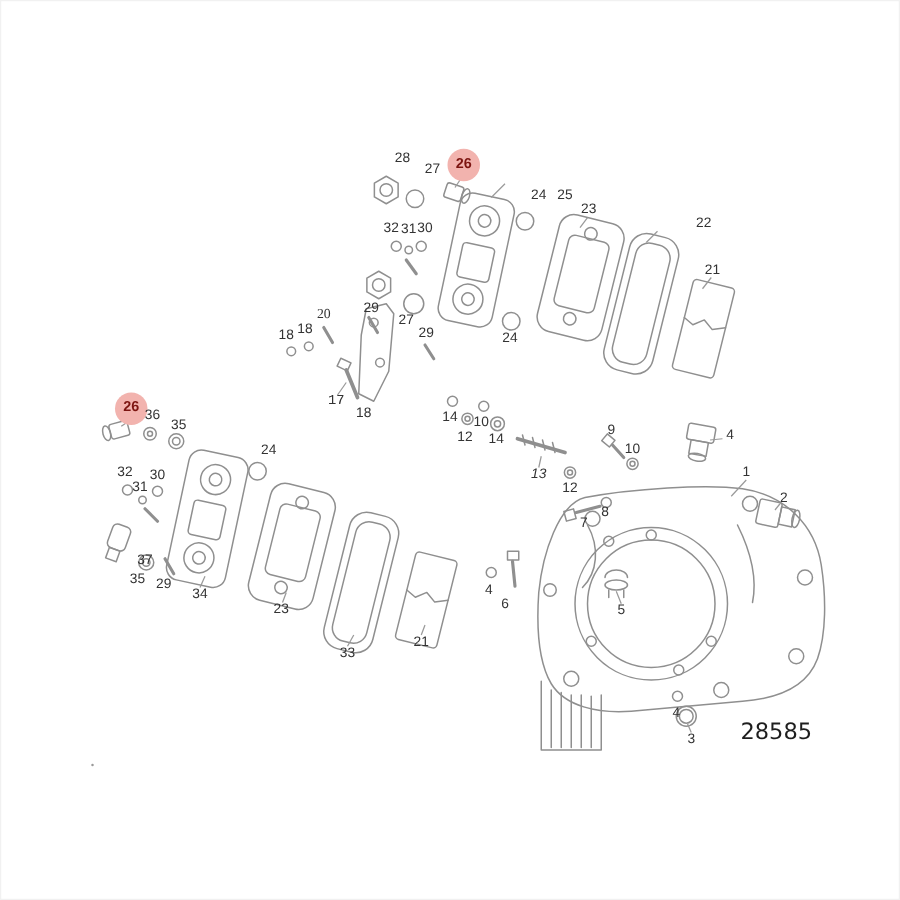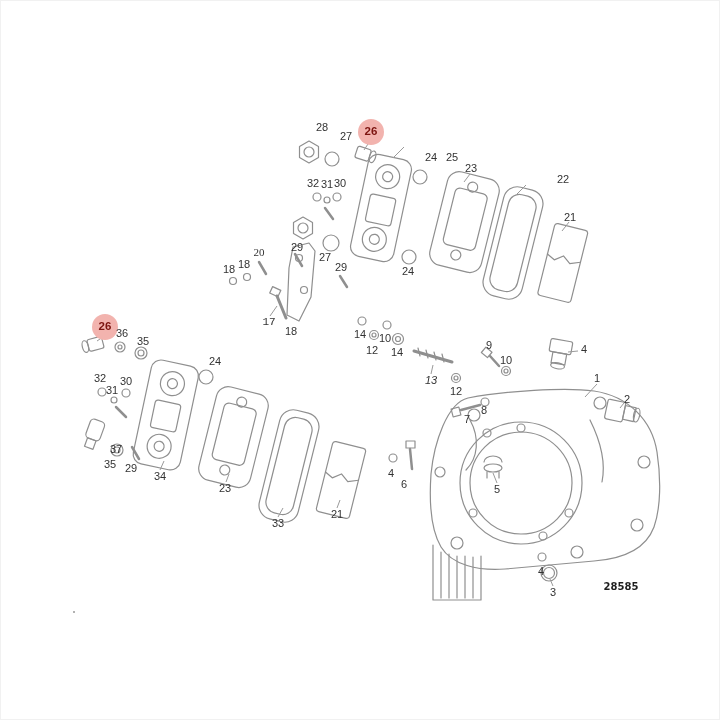--- a/index.html
+++ b/index.html
@@ -40,22 +40,22 @@
     display: flex;
     align-items: center;
     justify-content: center;
     font-weight: bold;
     font-size: 11.5px;
   }
   .drawing-number {
     position: absolute;
     transform: translate(-50%, -50%);
     font-family: "DejaVu Sans", sans-serif;
-    font-weight: bold;
-    font-size: 10px;
+    font-weight: normal;
+    font-size: 18px;
     color: #1e1e1e;
     z-index: 2;
     white-space: nowrap;
   }
 </style>
 </head>
 <body>
 
 <div class="canvas">
 

